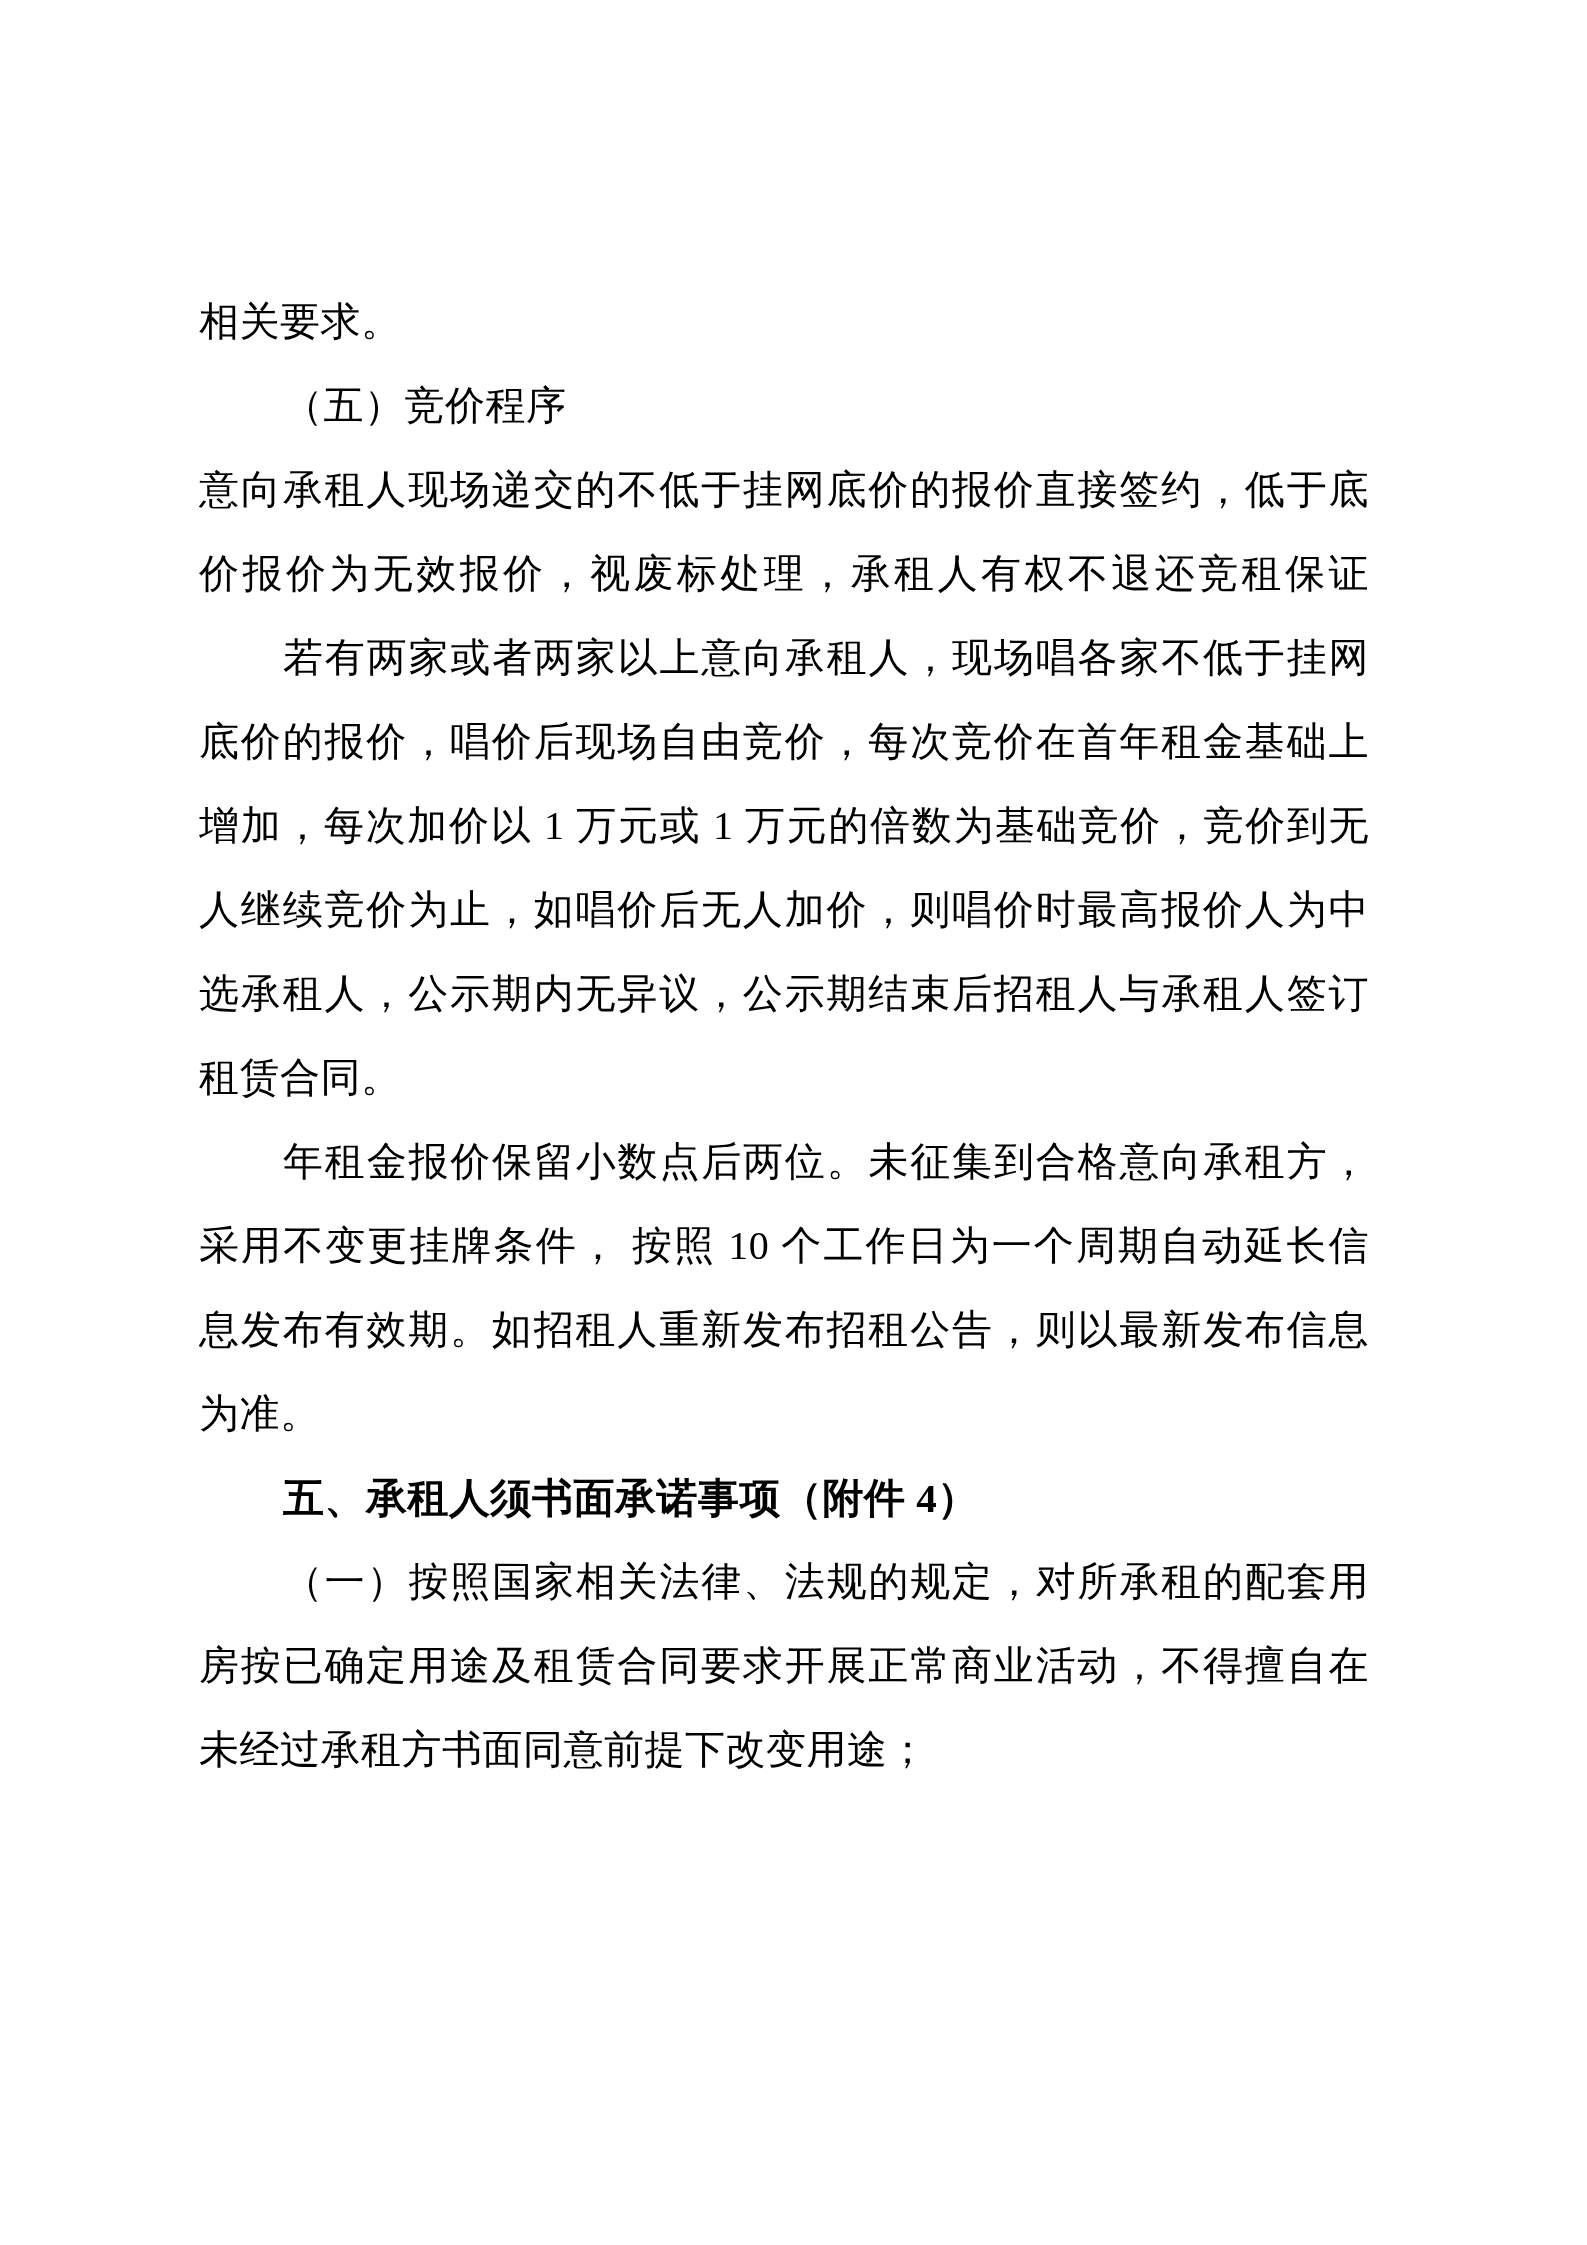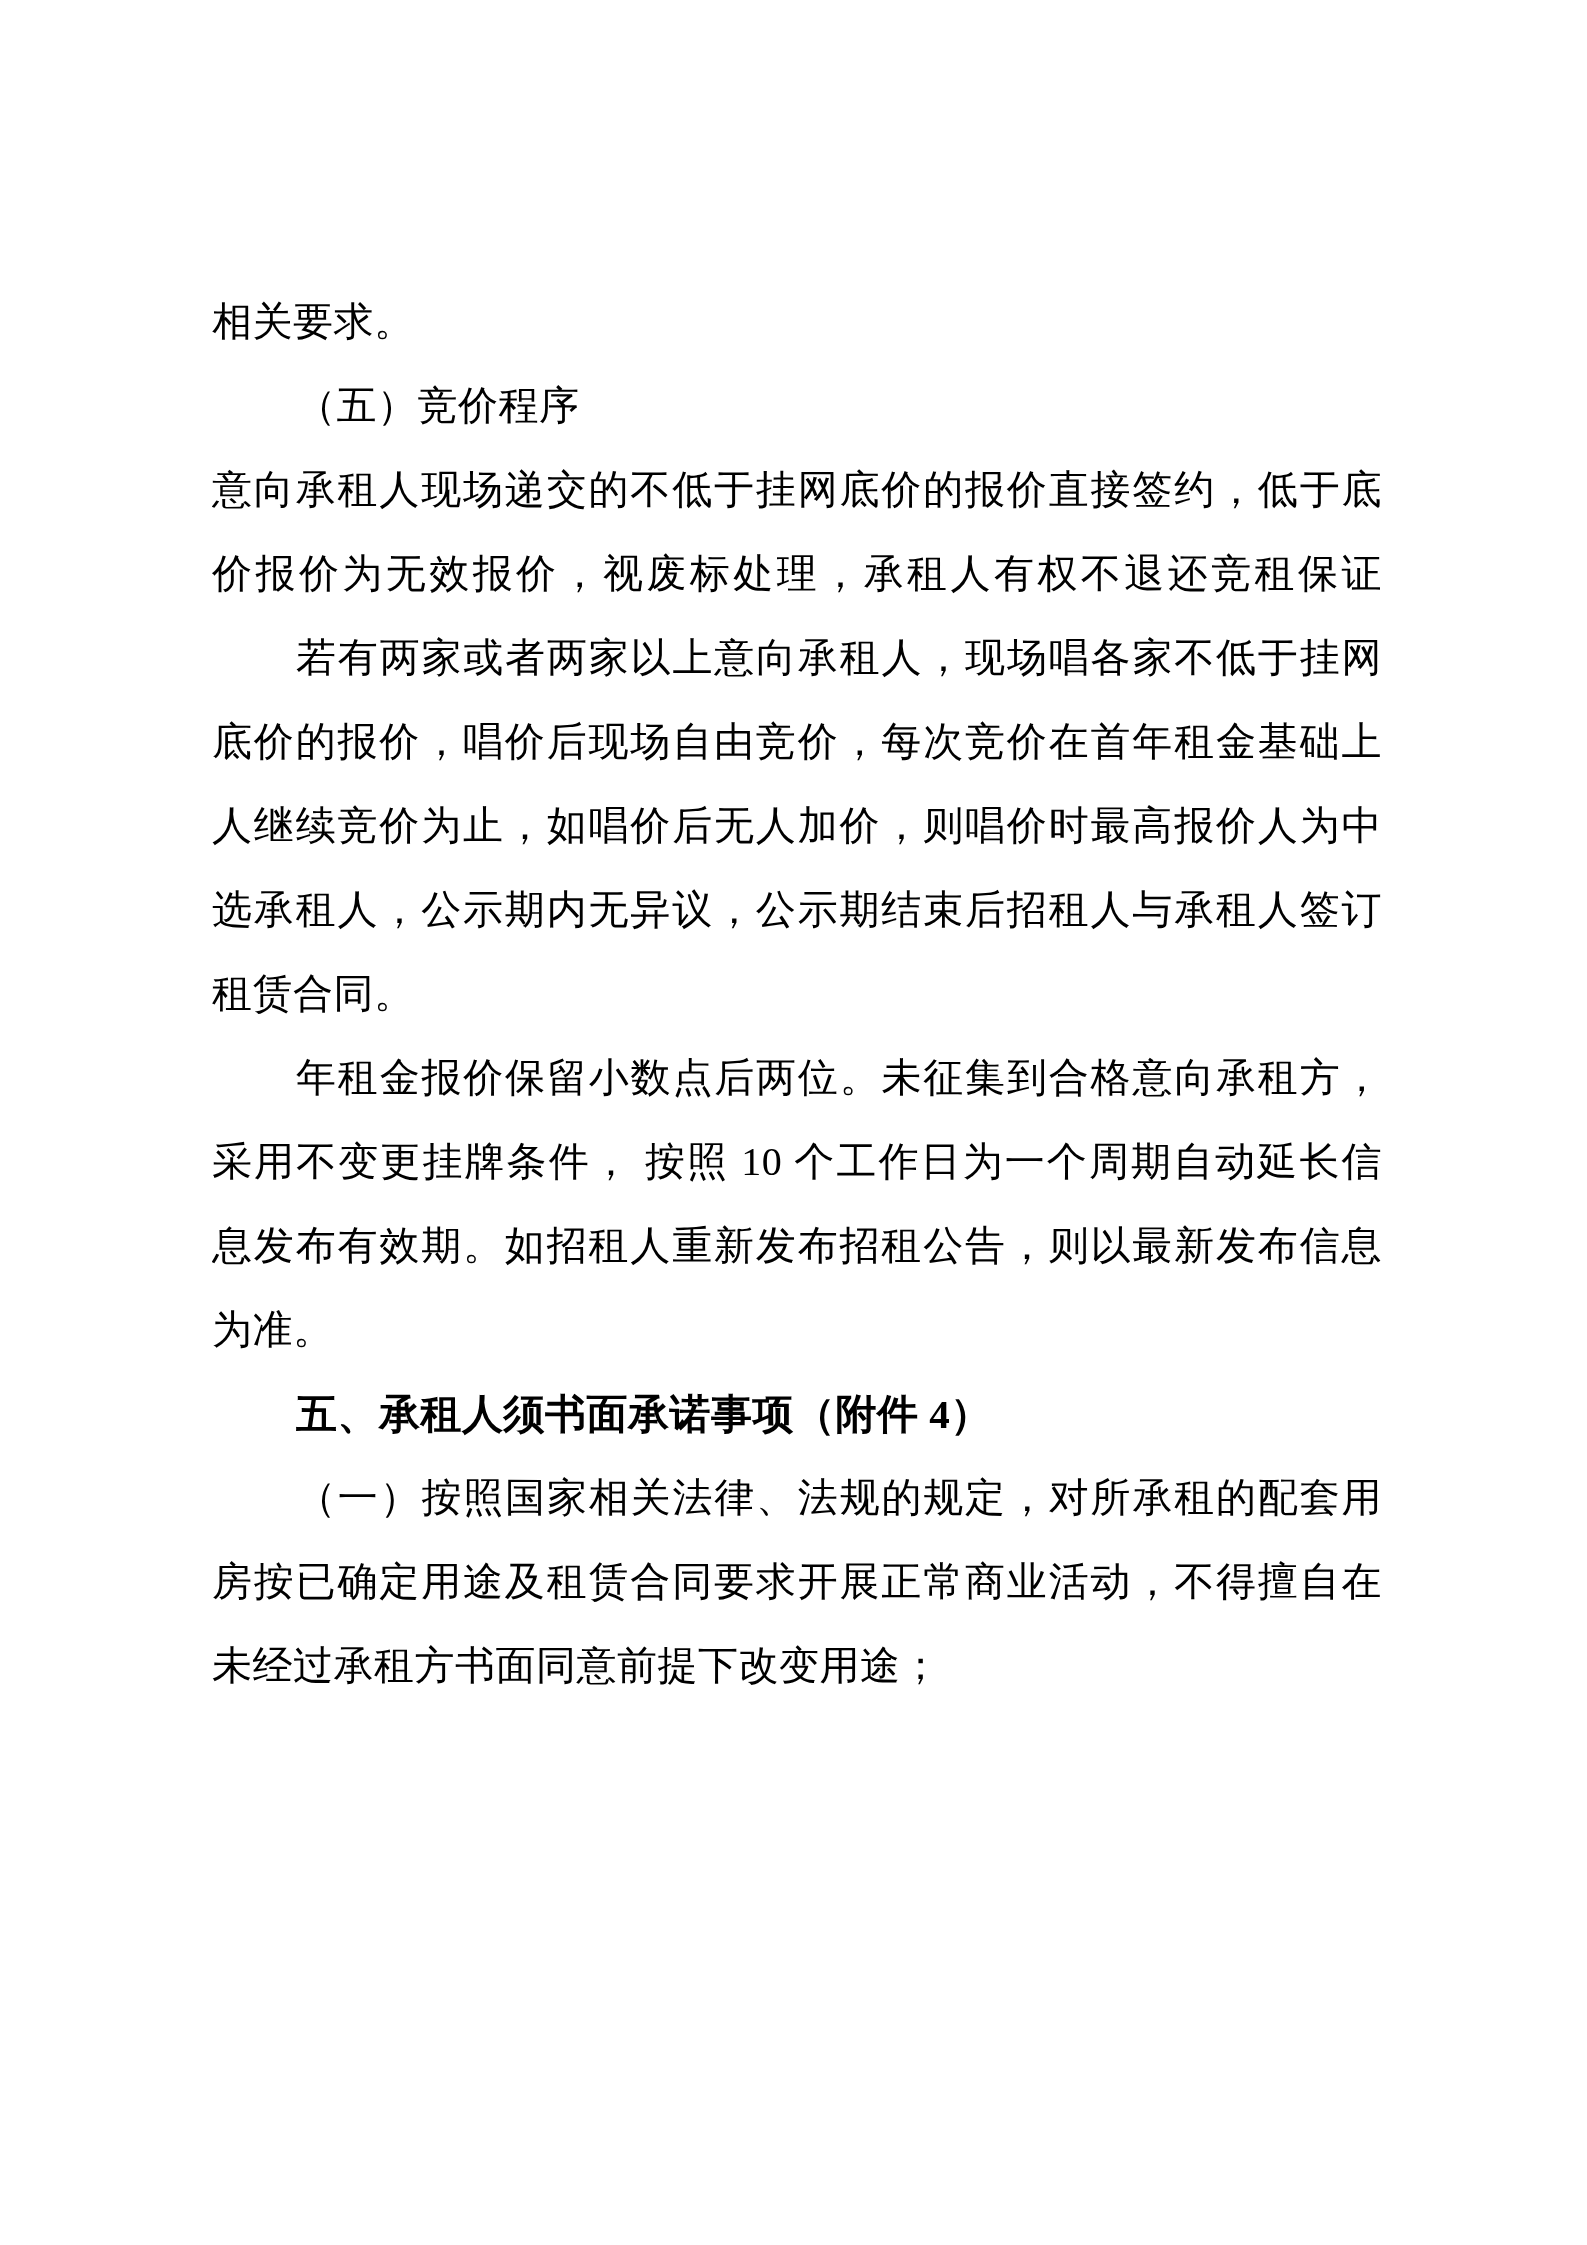--- a/index.html
+++ b/index.html
@@ -11,21 +11,21 @@
     position: relative;
     width: 1587px;
     height: 2245px;
     background: #ffffff;
     color: #000000;
     overflow: hidden;
     font-family: "Liberation Serif", serif;
   }
   .content {
     position: absolute;
-    left: 212px;
+    left: 199px;
     top: 280px;
     width: 1170px;
   }
   .line {
     font-size: 40px;
     line-height: 84px;
     height: 84px;
     letter-spacing: 0.5px;
     text-align: left;
     white-space: normal;
@@ -48,20 +48,21 @@
 <body>
 
 <div class="page">
   <div class="content">
     <div class="line">相关要求。</div>
     <div class="line indent">（五）竞价程序</div>
     <div class="line fill">意向承租人现场递交的不低于挂网底价的报价直接签约，低于底</div>
     <div class="line fill">价报价为无效报价，视废标处理，承租人有权不退还竞租保证金。</div>
     <div class="line indent fill">若有两家或者两家以上意向承租人，现场唱各家不低于挂网</div>
     <div class="line fill">底价的报价，唱价后现场自由竞价，每次竞价在首年租金基础上</div>
+    <div class="line fill">增加，每次加价以 1 万元或 1 万元的倍数为基础竞价，竞价到无</div>
     <div class="line fill">人继续竞价为止，如唱价后无人加价，则唱价时最高报价人为中</div>
     <div class="line fill">选承租人，公示期内无异议，公示期结束后招租人与承租人签订</div>
     <div class="line">租赁合同。</div>
     <div class="line indent fill">年租金报价保留小数点后两位。未征集到合格意向承租方，</div>
     <div class="line fill">采用不变更挂牌条件， 按照 10 个工作日为一个周期自动延长信</div>
     <div class="line fill">息发布有效期。如招租人重新发布招租公告，则以最新发布信息</div>
     <div class="line">为准。</div>
     <div class="line indent heading">五、承租人须书面承诺事项（附件 4）</div>
     <div class="line indent fill">（一）按照国家相关法律、法规的规定，对所承租的配套用</div>
     <div class="line fill">房按已确定用途及租赁合同要求开展正常商业活动，不得擅自在</div>

